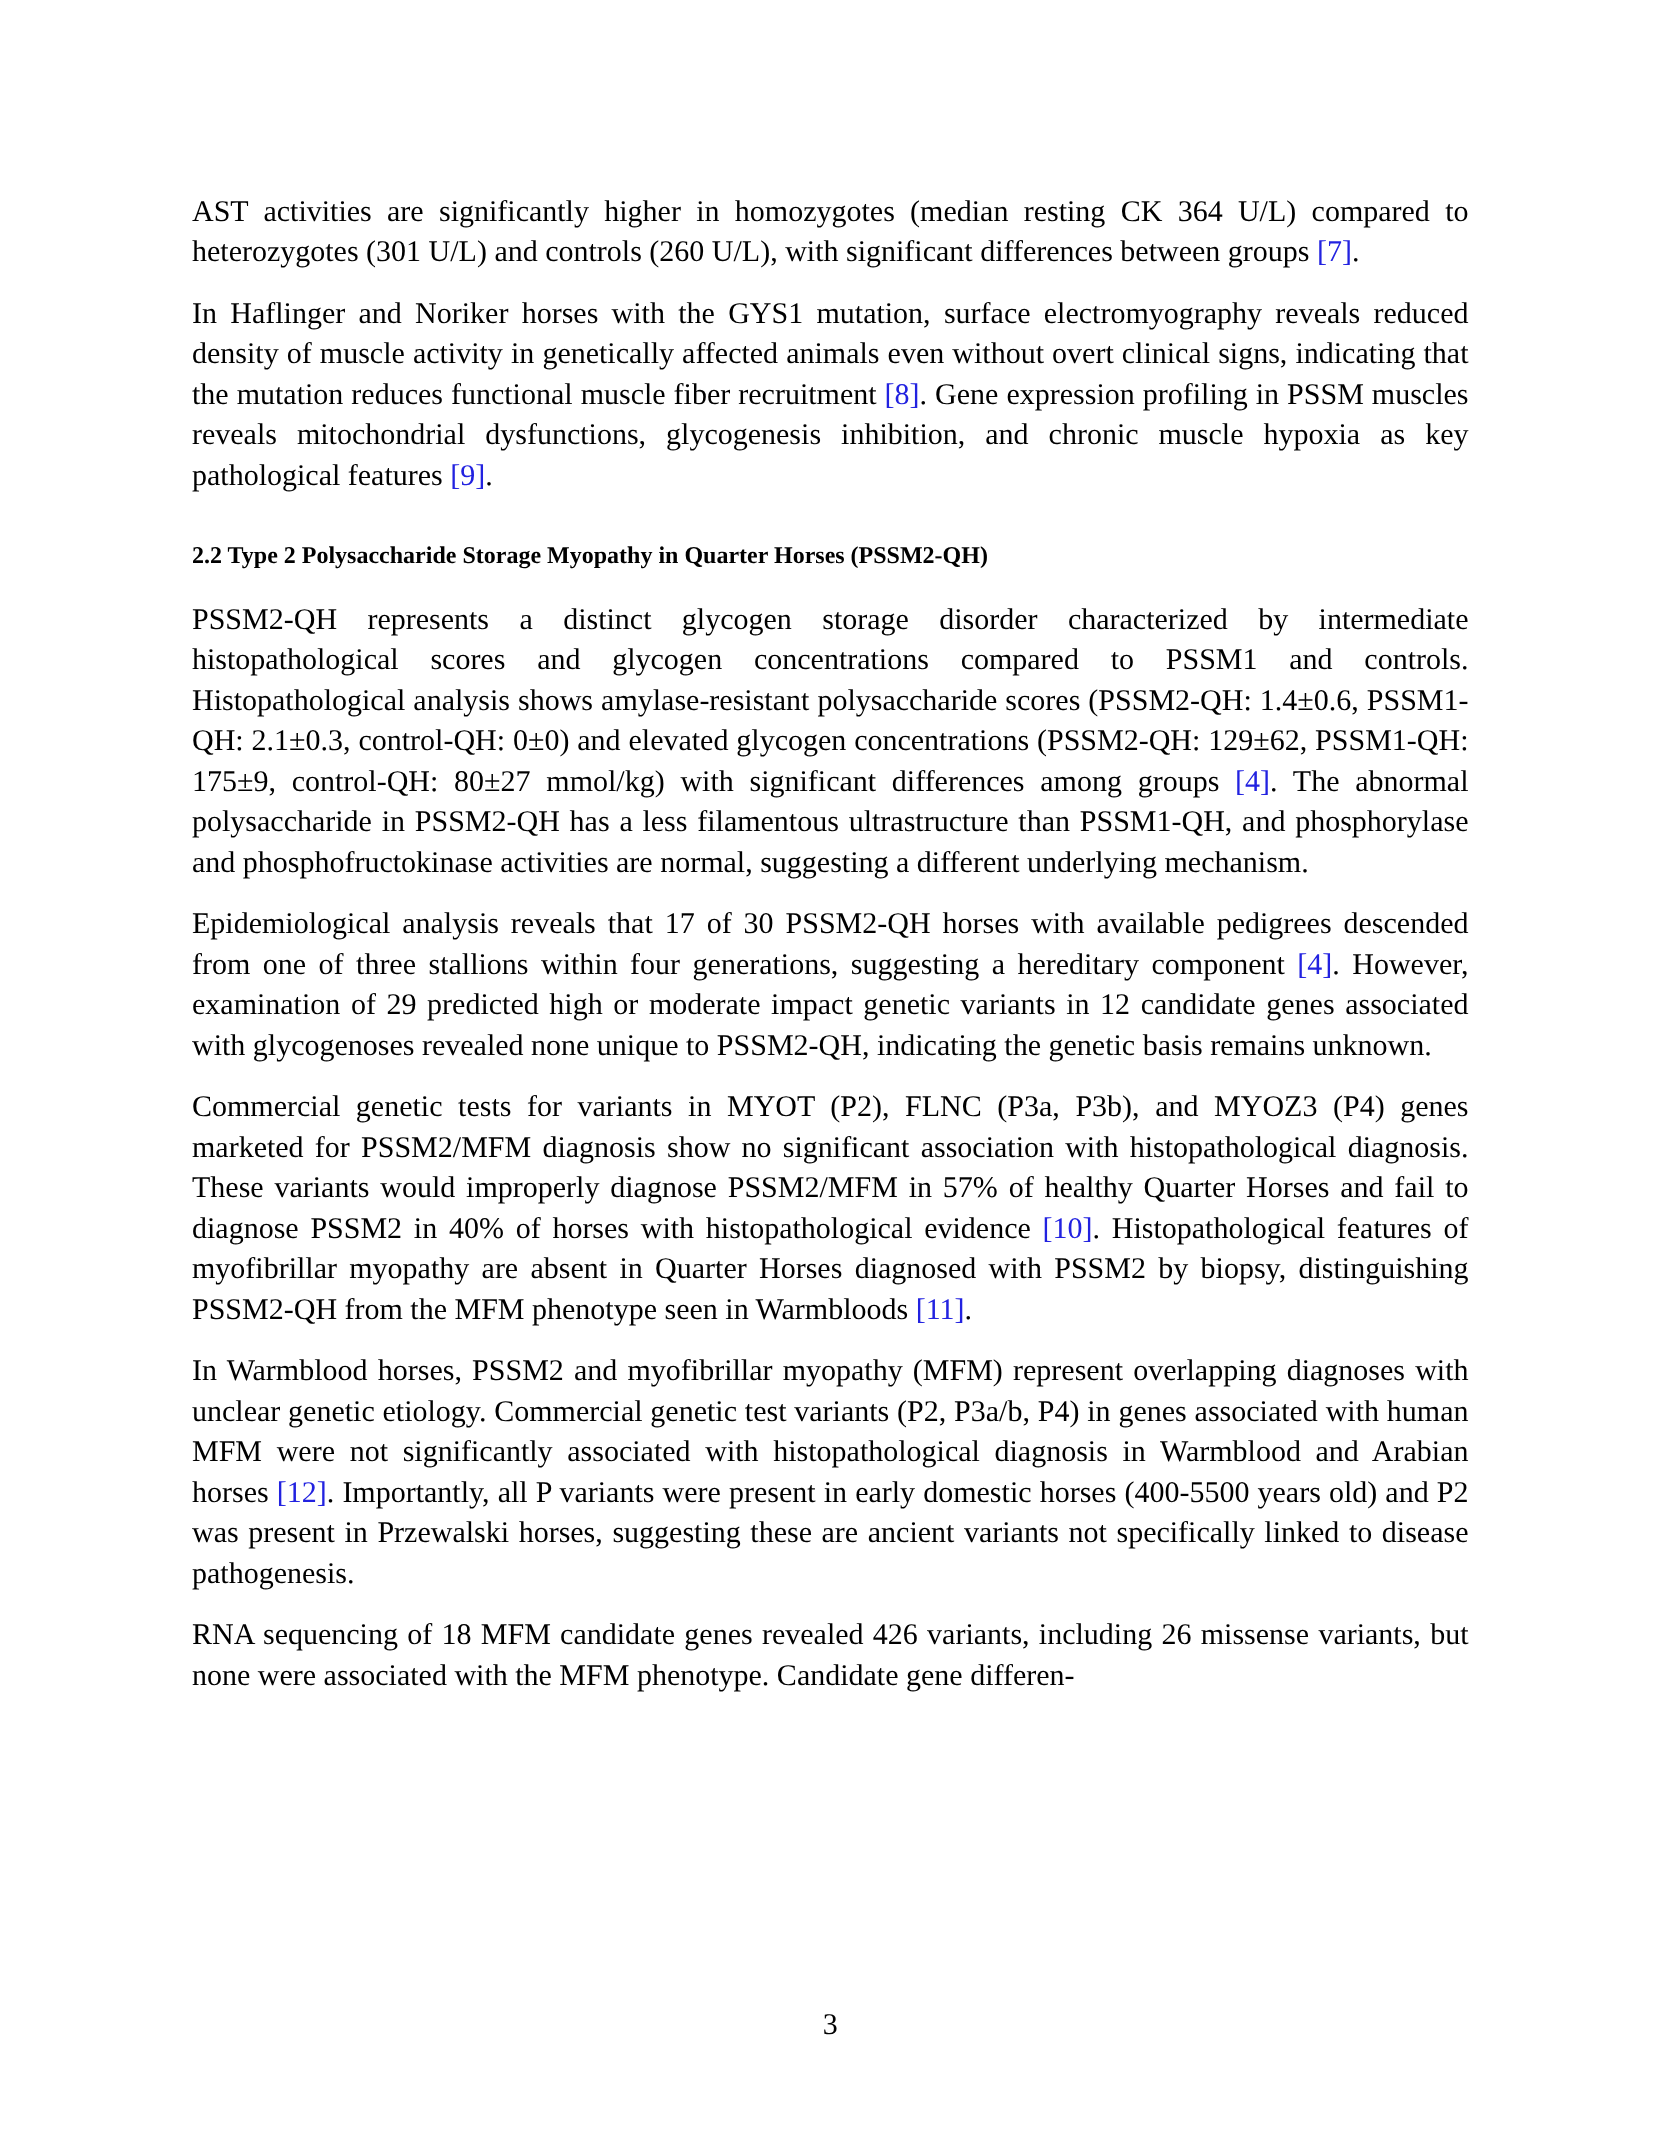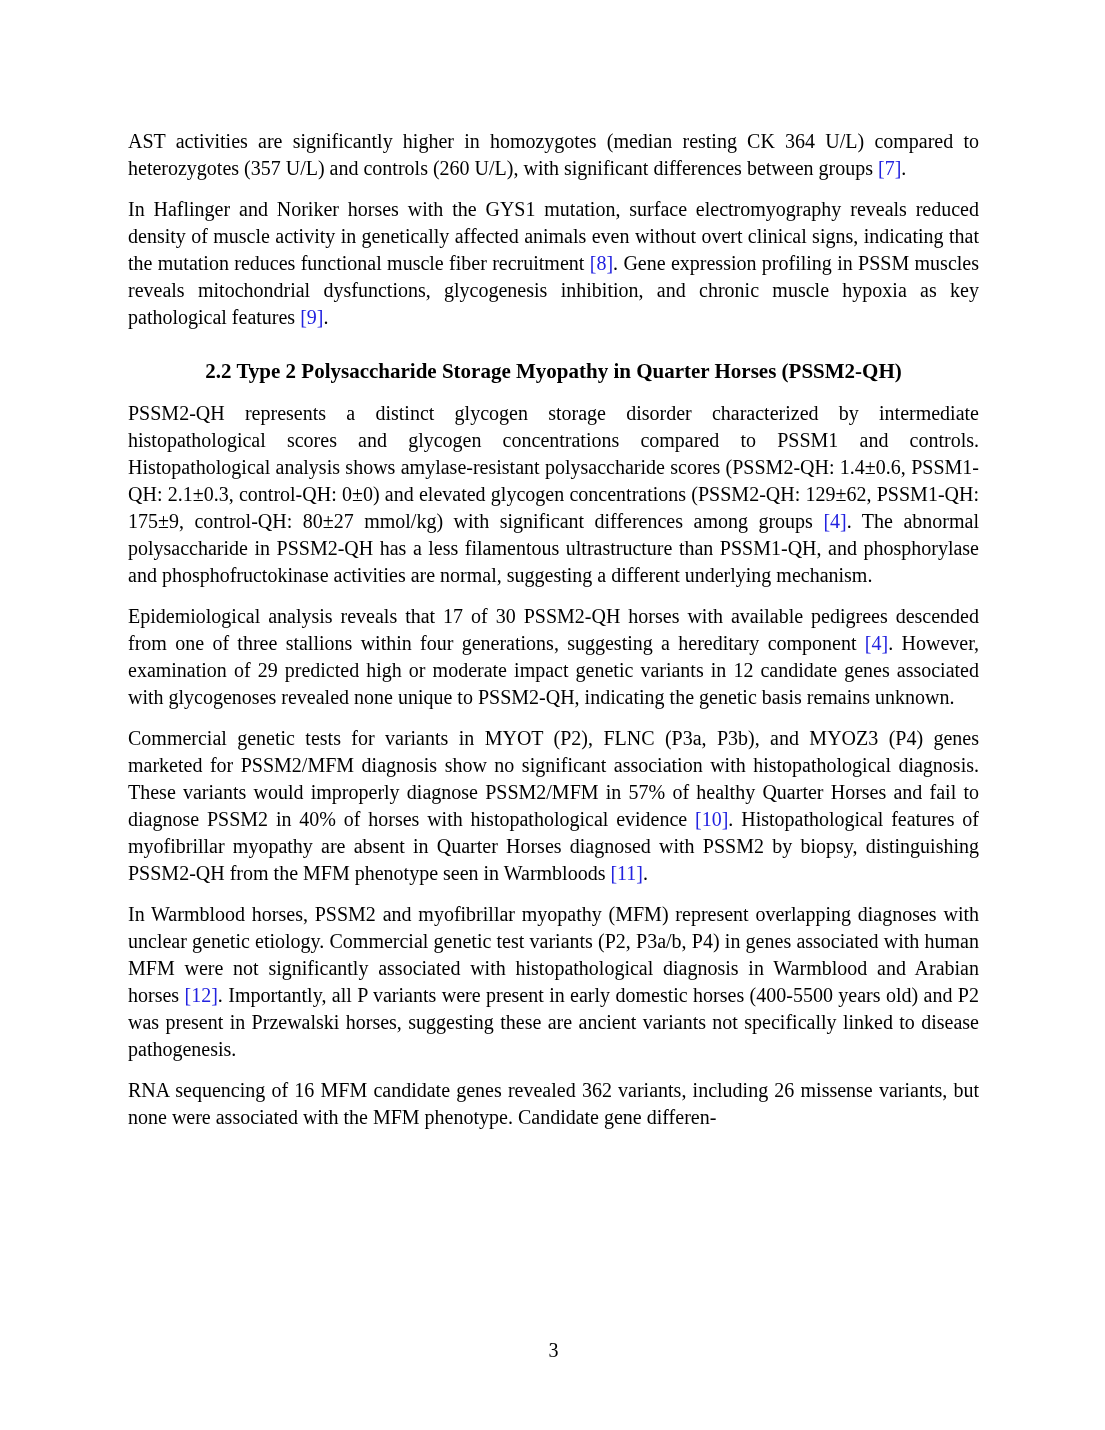--- a/index.html
+++ b/index.html
@@ -24,25 +24,25 @@
     width: 851px;
     font-size: 20px;
     line-height: 27px;
   }
   .text-block p {
     margin: 0 0 14px 0;
     text-align: justify;
     hyphens: auto;
   }
   .text-block h3 {
-    font-size: 21px;
+    font-size: 16px;
     line-height: 28px;
     font-weight: bold;
     margin: 26px 0 15px 0;
-    text-align: center;
+    text-align: left;
   }
   a.cite {
     color: var(--cite-color, #2222e0);
     text-decoration: none;
     cursor: pointer;
   }
   .page-footer {
     position: absolute;
     bottom: 66px;
     left: 128px;
@@ -50,25 +50,25 @@
     text-align: center;
     font-size: 20px;
     line-height: 27px;
   }
 </style>
 </head>
 <body>
 
 <div class="page">
   <main class="text-block">
-      <p><span>AST activities are significantly higher in homozygotes (median resting CK 364 U/L) compared to heterozygotes (357 U/L) and controls (260 U/L), with significant differences between groups </span><a class="cite">[7]</a><span>.</span></p>
+      <p><span>AST activities are significantly higher in homozygotes (median resting CK 364 U/L) compared to heterozygotes (301 U/L) and controls (260 U/L), with significant differences between groups </span><a class="cite">[7]</a><span>.</span></p>
       <p><span>In Haflinger and Noriker horses with the GYS1 mutation, surface electromyography reveals reduced density of muscle activity in genetically affected animals even without overt clinical signs, indicating that the mutation reduces functional muscle fiber recruitment </span><a class="cite">[8]</a><span>. Gene expression profiling in PSSM muscles reveals mitochondrial dysfunctions, glycogenesis inhibition, and chronic muscle hypoxia as key pathological features </span><a class="cite">[9]</a><span>.</span></p>
       <h3>2.2 Type 2 Polysaccharide Storage Myopathy in Quarter Horses (PSSM2-QH)</h3>
       <p><span>PSSM2-QH represents a distinct glycogen storage disorder characterized by intermediate histopathological scores and glycogen concentrations compared to PSSM1 and controls. Histopathological analysis shows amylase-resistant polysaccharide scores (PSSM2-QH: 1.4±0.6, PSSM1-QH: 2.1±0.3, control-QH: 0±0) and elevated glycogen concentrations (PSSM2-QH: 129±62, PSSM1-QH: 175±9, control-QH: 80±27 mmol/kg) with significant differences among groups </span><a class="cite">[4]</a><span>. The abnormal polysaccharide in PSSM2-QH has a less filamentous ultrastructure than PSSM1-QH, and phosphorylase and phosphofructokinase activities are normal, suggesting a different underlying mechanism.</span></p>
       <p><span>Epidemiological analysis reveals that 17 of 30 PSSM2-QH horses with available pedigrees descended from one of three stallions within four generations, suggesting a hereditary component </span><a class="cite">[4]</a><span>. However, examination of 29 predicted high or moderate impact genetic variants in 12 candidate genes associated with glycogenoses revealed none unique to PSSM2-QH, indicating the genetic basis remains unknown.</span></p>
       <p><span>Commercial genetic tests for variants in MYOT (P2), FLNC (P3a, P3b), and MYOZ3 (P4) genes marketed for PSSM2/MFM diagnosis show no significant association with histopathological diagnosis.  These variants would improperly diagnose PSSM2/MFM in 57% of healthy Quarter Horses and fail to diagnose PSSM2 in 40% of horses with histopathological evidence </span><a class="cite">[10]</a><span>. Histopathological features of myofibrillar myopathy are absent in Quarter Horses diagnosed with PSSM2 by biopsy, distinguishing PSSM2-QH from the MFM phenotype seen in Warmbloods </span><a class="cite">[11]</a><span>.</span></p>
       <p><span>In Warmblood horses, PSSM2 and myofibrillar myopathy (MFM) represent overlapping diagnoses with unclear genetic etiology. Commercial genetic test variants (P2, P3a/b, P4) in genes associated with human MFM were not significantly associated with histopathological diagnosis in Warmblood and Arabian horses </span><a class="cite">[12]</a><span>. Importantly, all P variants were present in early domestic horses (400-5500 years old) and P2 was present in Przewalski horses, suggesting these are ancient variants not specifically linked to disease pathogenesis.</span></p>
-      <p><span>RNA sequencing of 16 MFM candidate genes revealed 362 variants, including 26 missense variants, but none were associated with the MFM phenotype.  Candidate gene differen-</span></p>
+      <p><span>RNA sequencing of 18 MFM candidate genes revealed 426 variants, including 26 missense variants, but none were associated with the MFM phenotype.  Candidate gene differen-</span></p>
     </main>
   <footer class="page-footer">
     <span>3</span>
   </footer>
 </div>
 
 </body></html>

